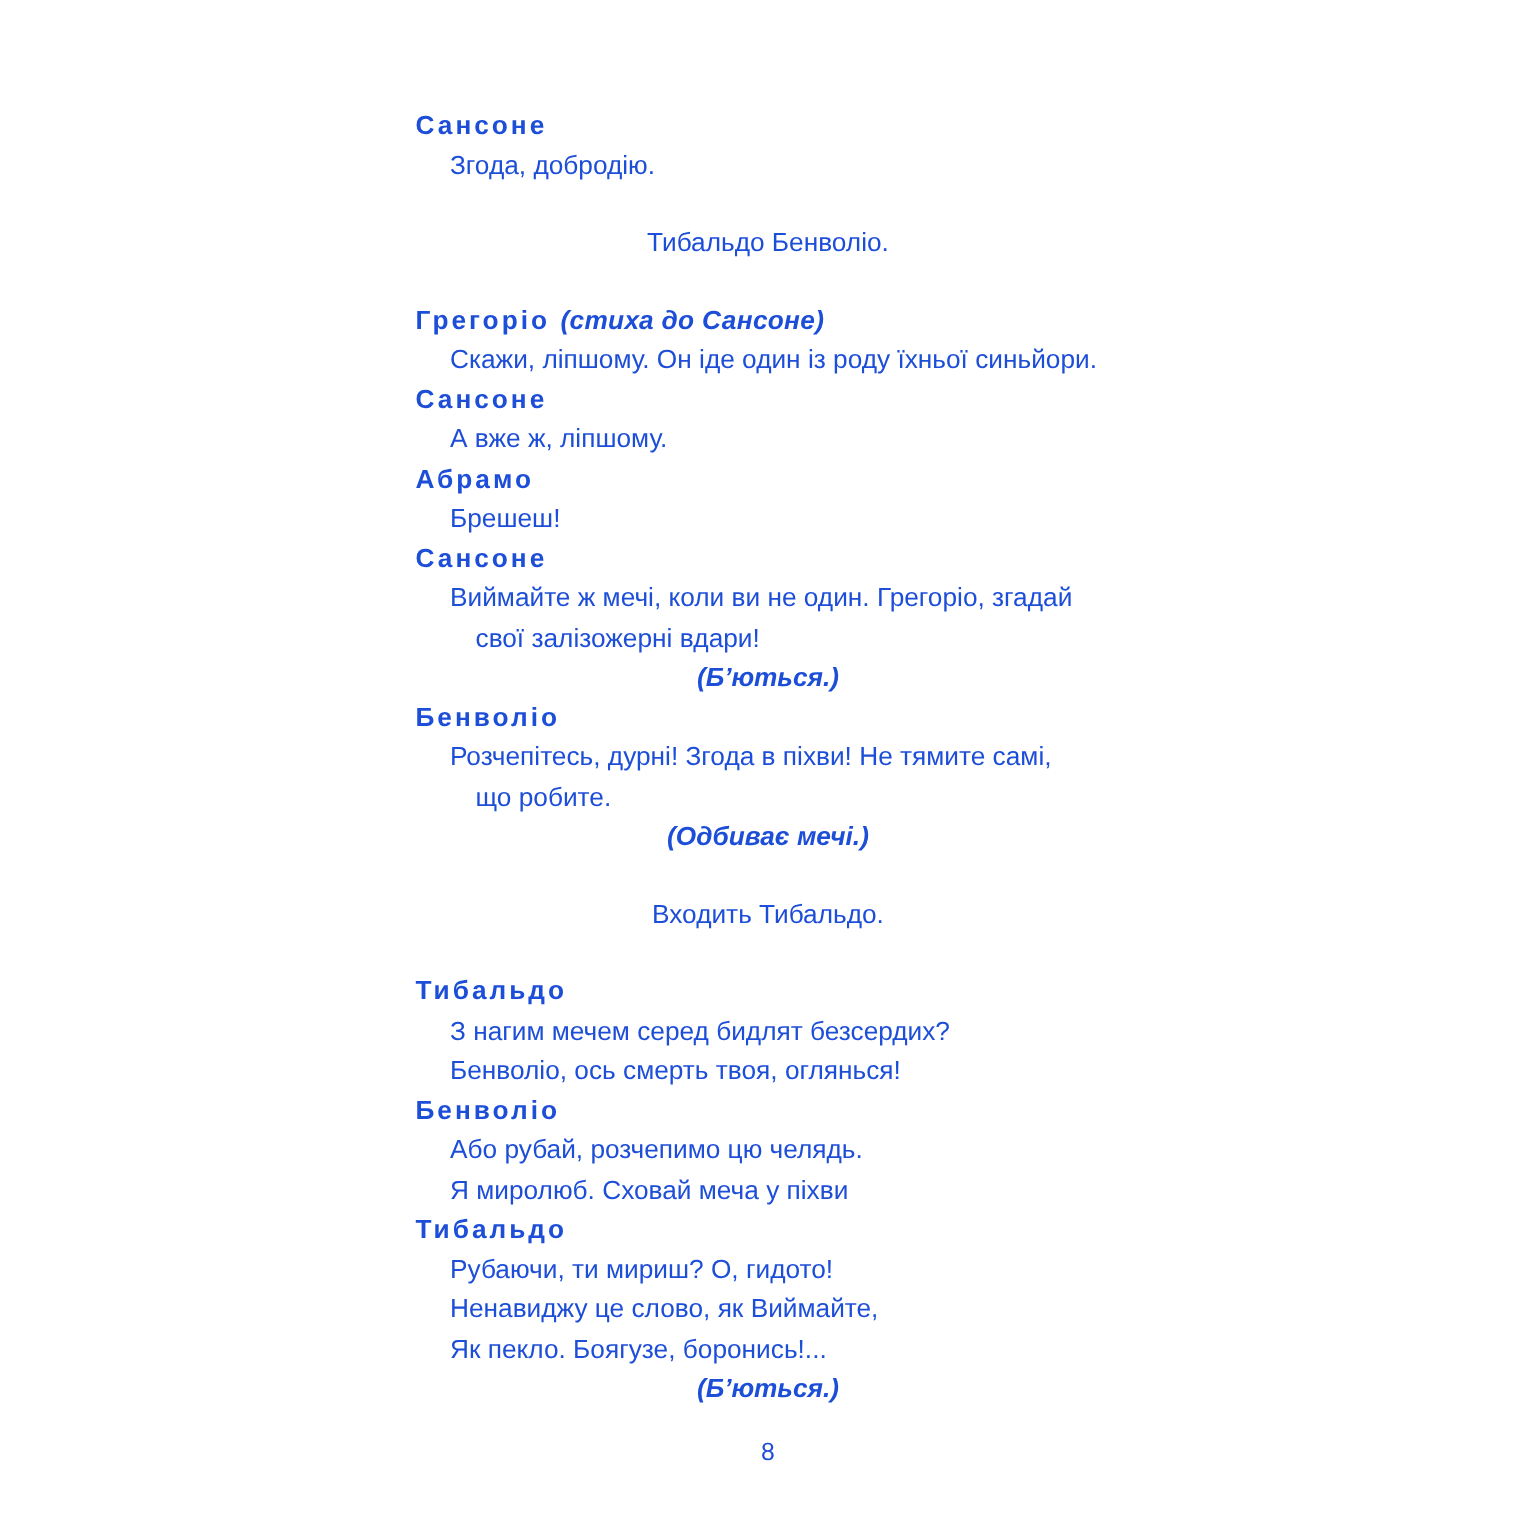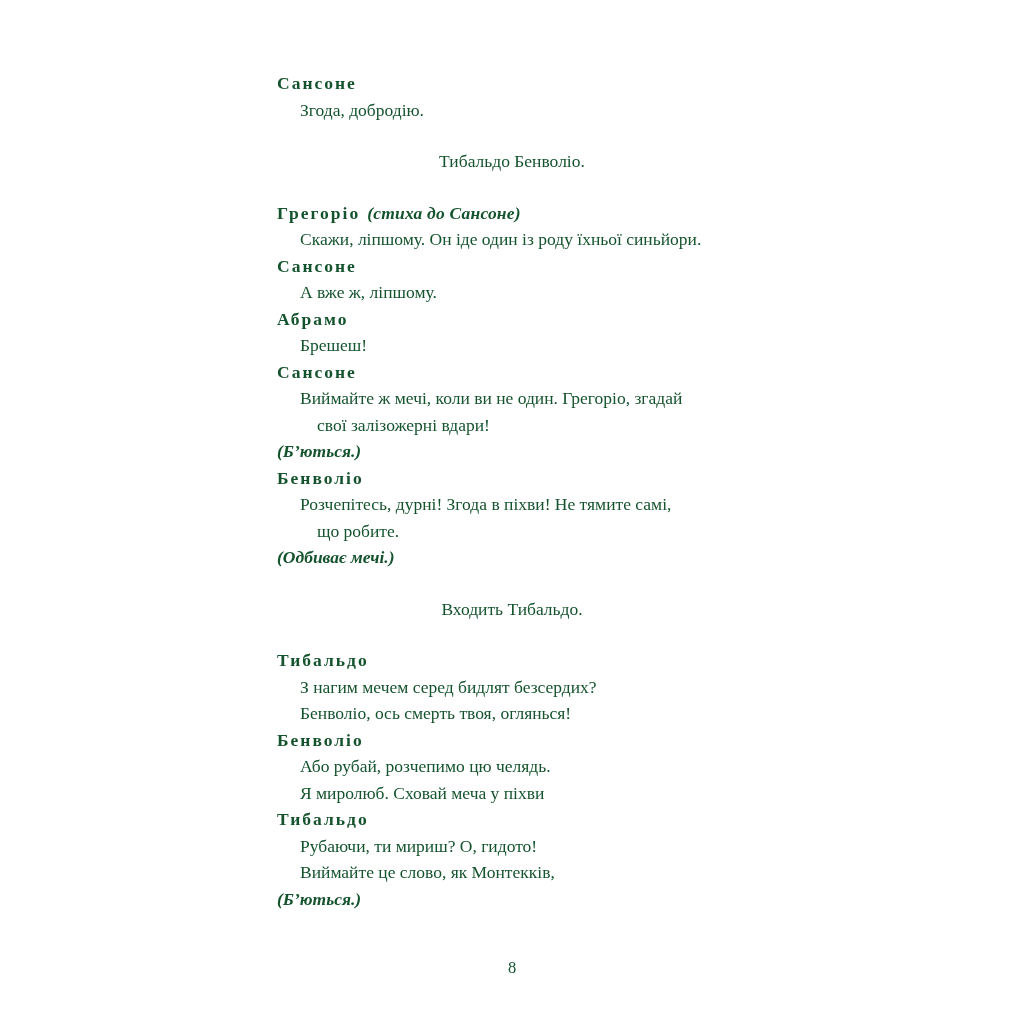--- a/index.html
+++ b/index.html
@@ -7,43 +7,44 @@
   body {
     width: 1024px;
     height: 1024px;
     overflow: hidden;
   }
   .page {
     position: relative;
     width: 1024px;
     height: 1024px;
     background: #ffffff;
-    font-family: Liberation Serif, serif;
+    font-family: Liberation Sans, sans-serif;
     font-size: 17.5px;
     line-height: 26.5px;
-    color: #14532d;
+    color: #1d4ed8;
   }
   .text-block {
     position: absolute;
     left: 277px;
     top: 70px;
     width: 470px;
   }
   .line { white-space: nowrap; }
   .speaker { font-weight: bold; }
   .speaker .name { letter-spacing: 2px; }
   .speaker .note {
     font-style: italic;
     letter-spacing: 0.2px;
     margin-left: 7px;
   }
   .dialogue { padding-left: 23px; }
   .dialogue-cont { padding-left: 0; margin-left: 40px; }
   .stage { text-align: center; }
   .paren {
+    text-align: center;
     font-style: italic;
     font-weight: bold;
   }
   .gap { height: 25px; }
   .page-number {
     position: absolute;
     left: 277px;
     top: 955px;
     width: 470px;
     text-align: center;
@@ -78,17 +79,18 @@
       <div class="line stage">Входить Тибальдо.</div>
       <div class="gap"></div>
       <div class="line speaker"><span class="name">Тибальдо</span></div>
       <div class="line dialogue">З нагим мечем серед бидлят безсердих?</div>
       <div class="line dialogue">Бенволіо, ось смерть твоя, оглянься!</div>
       <div class="line speaker"><span class="name">Бенволіо</span></div>
       <div class="line dialogue">Або рубай, розчепимо цю челядь.</div>
       <div class="line dialogue">Я миролюб. Сховай меча у піхви</div>
       <div class="line speaker"><span class="name">Тибальдо</span></div>
       <div class="line dialogue">Рубаючи, ти мириш? О, гидото!</div>
-      <div class="line dialogue">Виймайте це слово, як Монтекків,</div>
+      <div class="line dialogue">Ненавиджу це слово, як Виймайте,</div>
+      <div class="line dialogue">Як пекло. Боягузе, боронись!...</div>
       <div class="line paren">(Б’ються.)</div>
     </div>
   <div class="page-number">8</div>
 </div>
 
 </body></html>

